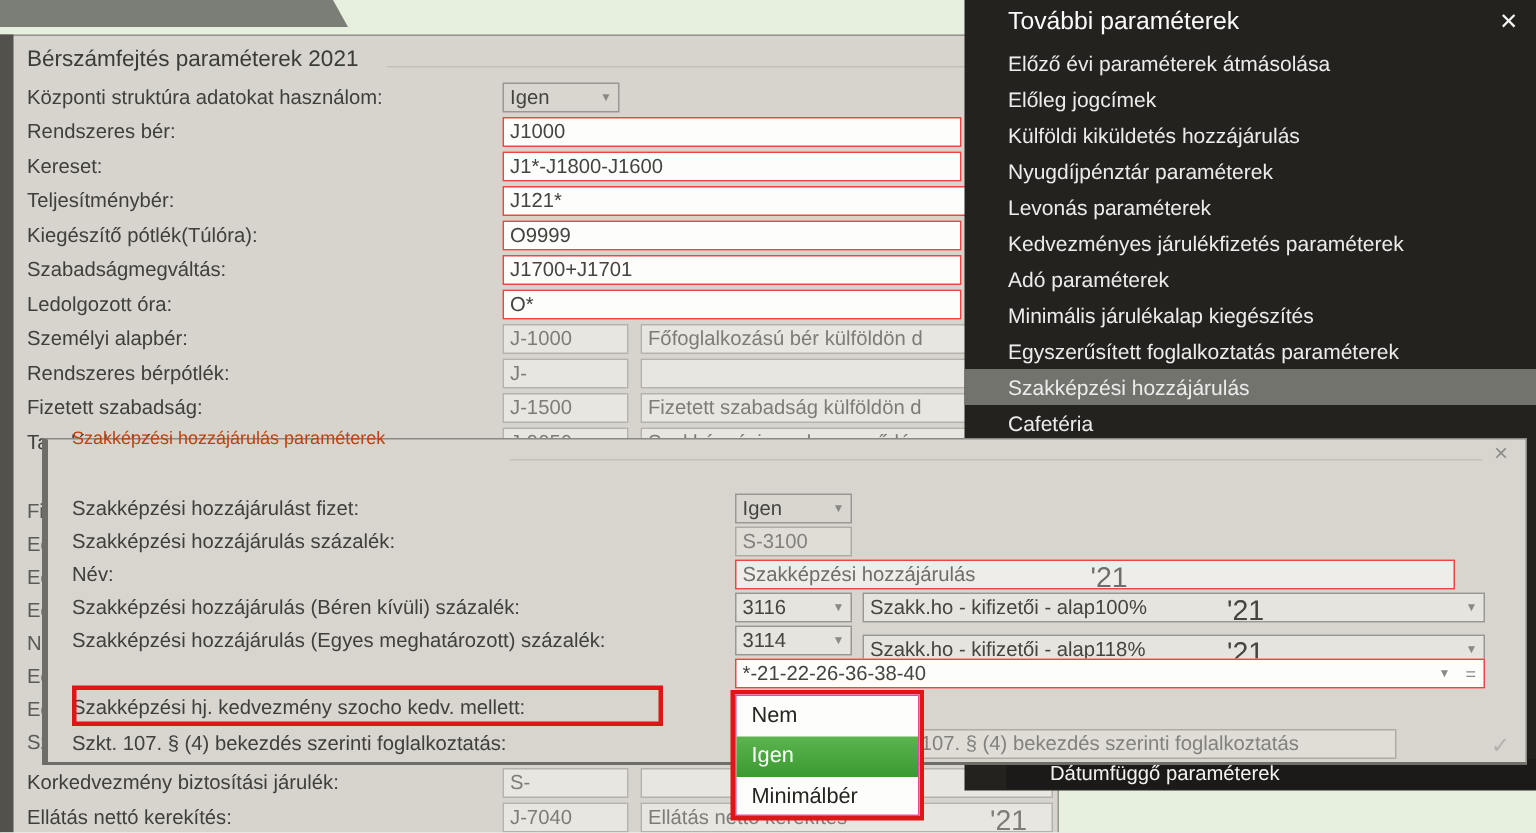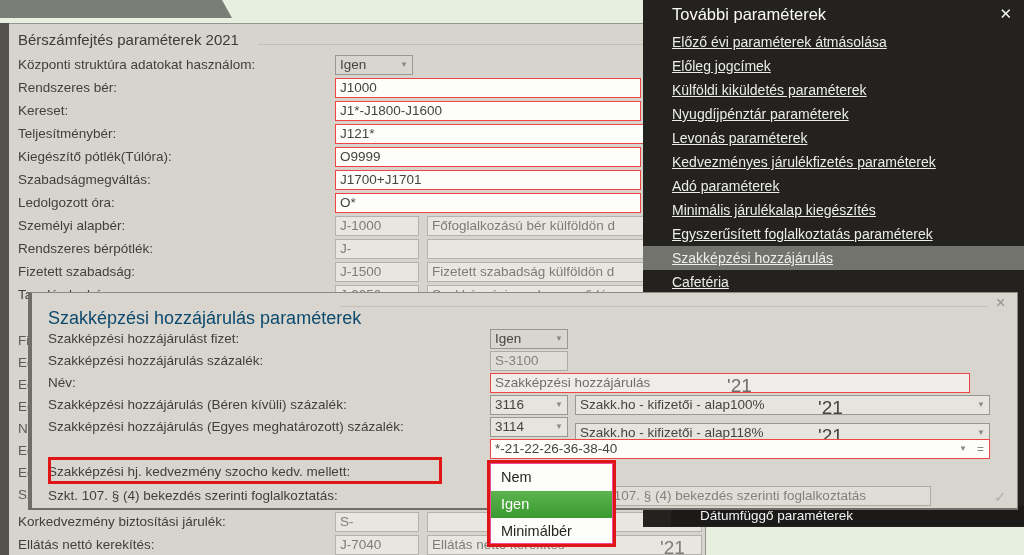--- a/index.html
+++ b/index.html
@@ -23,28 +23,28 @@
   .combo{height:20px;background:#d9d6d0;border:1px solid #9a9792;font-size:13.5px;color:#45443f;
          padding:1px 4px 0;white-space:nowrap;z-index:2;}
   .combo.lite{background:#e6e4df;}
   .arr{position:absolute;right:4px;top:4px;font-size:8px;color:#8a8984;line-height:10px;}
   .peek{left:18px;width:44px;font-size:13.5px;color:#5b5b56;white-space:nowrap;overflow:hidden;z-index:2;}
   
   .menubg{left:643px;top:0;width:381px;height:527px;background:#24221f;z-index:3;}
   .mtitle{left:29px;top:5px;font-size:16.5px;color:#fafafa;white-space:nowrap;}
   .mclose{right:12px;top:5px;font-size:15px;color:#f5f5f5;cursor:default;}
   .mitem{left:0;width:381px;height:24px;line-height:24px;padding-left:29px;font-size:14px;
-         color:#ececec;white-space:nowrap;text-decoration:underline;}
+         color:#ececec;white-space:nowrap;}
   .mitem.sel{background:#73736e;}
   .mbar{left:0;top:506px;width:381px;height:20px;line-height:20px;padding-left:29px;font-size:13.5px;
         color:#f2f2f2;background:#1c1a18;white-space:nowrap;margin-left:28px;}
   
   .dlg{left:28px;top:292px;width:990px;height:218px;background:#d8d5cf;border:1px solid #8a8984;
        border-left:4px solid #6e6d68;border-bottom:2px solid #6e6d68;z-index:4;}
-  .dtitle{left:48px;top:308px;font-size:18px;color:#0c4a6e;z-index:5;white-space:nowrap;}
+  .dtitle{left:48px;top:285px;font-size:12px;color:#c2410c;z-index:5;white-space:nowrap;}
   .dline{left:340px;top:306px;width:648px;height:1px;background:#c3c0ba;z-index:5;}
   .dclose{left:996px;top:294px;font-size:16px;color:#8e8d88;z-index:5;}
   .dlbl{left:48px;font-size:13.5px;color:#403f3b;white-space:nowrap;z-index:5;}
   .dfld{z-index:5;}
   .year{position:absolute;top:1px;font-size:19px;color:#45443f;}
   .eq{position:absolute;right:5px;top:2px;font-size:12px;color:#8a8984;}
   .check{left:994px;top:488px;font-size:15px;font-weight:bold;color:#b1b0aa;z-index:5;}
   
   .redbox{border:3px solid #e01616;background:transparent;z-index:6;}
   .ddlist{left:490px;top:463px;width:123px;height:81px;background:#fdfdfc;border:1px solid #ec4899;z-index:7;}
@@ -121,21 +121,21 @@
   <div class="abs fld dim" style="left:427px;top:535px;width:275px">
     <span>Ellátás nettó kerekítés</span>
     <span class="year" style="left:232px;color:#7d7c77">'21</span>
   </div>
 
   <div class="abs menubg">
     <div class="abs mtitle">További paraméterek</div>
     <div class="abs mclose">✕</div>
     <div class="abs mitem" style="top:30px">Előző évi paraméterek átmásolása</div>
     <div class="abs mitem" style="top:54px">Előleg jogcímek</div>
-    <div class="abs mitem" style="top:78px">Külföldi kiküldetés paraméterek</div>
+    <div class="abs mitem" style="top:78px">Külföldi kiküldetés hozzájárulás</div>
     <div class="abs mitem" style="top:102px">Nyugdíjpénztár paraméterek</div>
     <div class="abs mitem" style="top:126px">Levonás paraméterek</div>
     <div class="abs mitem" style="top:150px">Kedvezményes járulékfizetés paraméterek</div>
     <div class="abs mitem" style="top:174px">Adó paraméterek</div>
     <div class="abs mitem" style="top:198px">Minimális járulékalap kiegészítés</div>
     <div class="abs mitem" style="top:222px">Egyszerűsített foglalkoztatás paraméterek</div>
     <div class="abs mitem sel" style="top:246px">Szakképzési hozzájárulás</div>
     <div class="abs mitem" style="top:270px">Cafetéria</div>
     <div class="abs mbar">Dátumfüggő paraméterek</div>
   </div>

